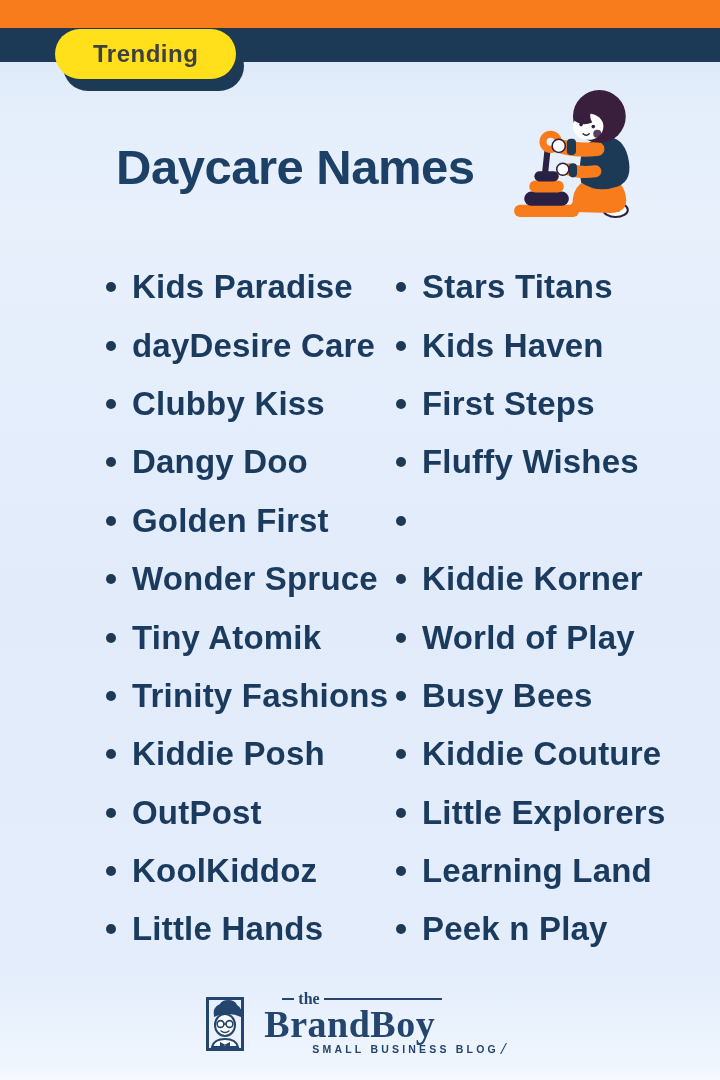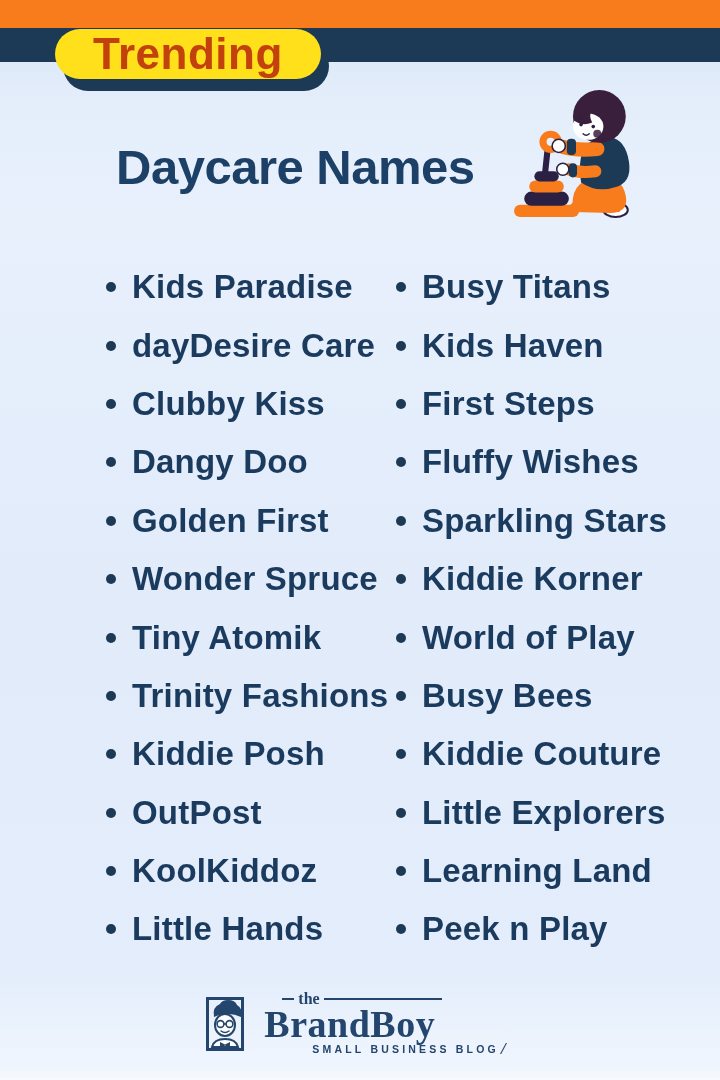--- a/index.html
+++ b/index.html
@@ -10,21 +10,21 @@
   }
   .bar-orange { position:absolute; left:0; top:0; width:720px; height:28px; background:#F87B1C; }
   .bar-navy   { position:absolute; left:0; top:28px; width:720px; height:34px; background:#1C3A55; }
 
   .badge {
     position:absolute; left:55px; top:29px; height:50px; padding:0 38px;
     background:#FFE01B; border-radius:27px;
     display:flex; align-items:center; justify-content:center;
     box-shadow:8px 12px 0 #1C3A55;
   }
-  .badge span { font-size:44px; font-weight:bold; color:#c2410c; letter-spacing:0.5px; }
+  .badge span { font-size:24px; font-weight:bold; color:#404040; letter-spacing:0.5px; }
 
   .title {
     position:absolute; left:103px; top:126px; margin:13px;
     font-size:49px; font-weight:800; color:#1D4066; letter-spacing:-0.5px;
   }
 
   .illustration { position:absolute; left:508px; top:86px; width:136px; height:132px; }
 
   .name-col { position:absolute; top:258px; margin:0; padding:0; list-style:none; }
   .name-col.left  { left:106px; }
@@ -150,37 +150,36 @@
         <span class="item-text">KoolKiddoz</span>
       </li>
       <li>
         <span class="dot"></span>
         <span class="item-text">Little Hands</span>
       </li>
     </ul>
   <ul class="name-col right">
       <li>
         <span class="dot"></span>
-        <span class="item-text">Busy Titans</span>
+        <span class="item-text">Stars Titans</span>
       </li>
       <li>
         <span class="dot"></span>
         <span class="item-text">Kids Haven</span>
       </li>
       <li>
         <span class="dot"></span>
         <span class="item-text">First Steps</span>
       </li>
       <li>
         <span class="dot"></span>
         <span class="item-text">Fluffy Wishes</span>
       </li>
       <li>
         <span class="dot"></span>
-        <span class="item-text">Sparkling Stars</span>
       </li>
       <li>
         <span class="dot"></span>
         <span class="item-text">Kiddie Korner</span>
       </li>
       <li>
         <span class="dot"></span>
         <span class="item-text">World of Play</span>
       </li>
       <li>

